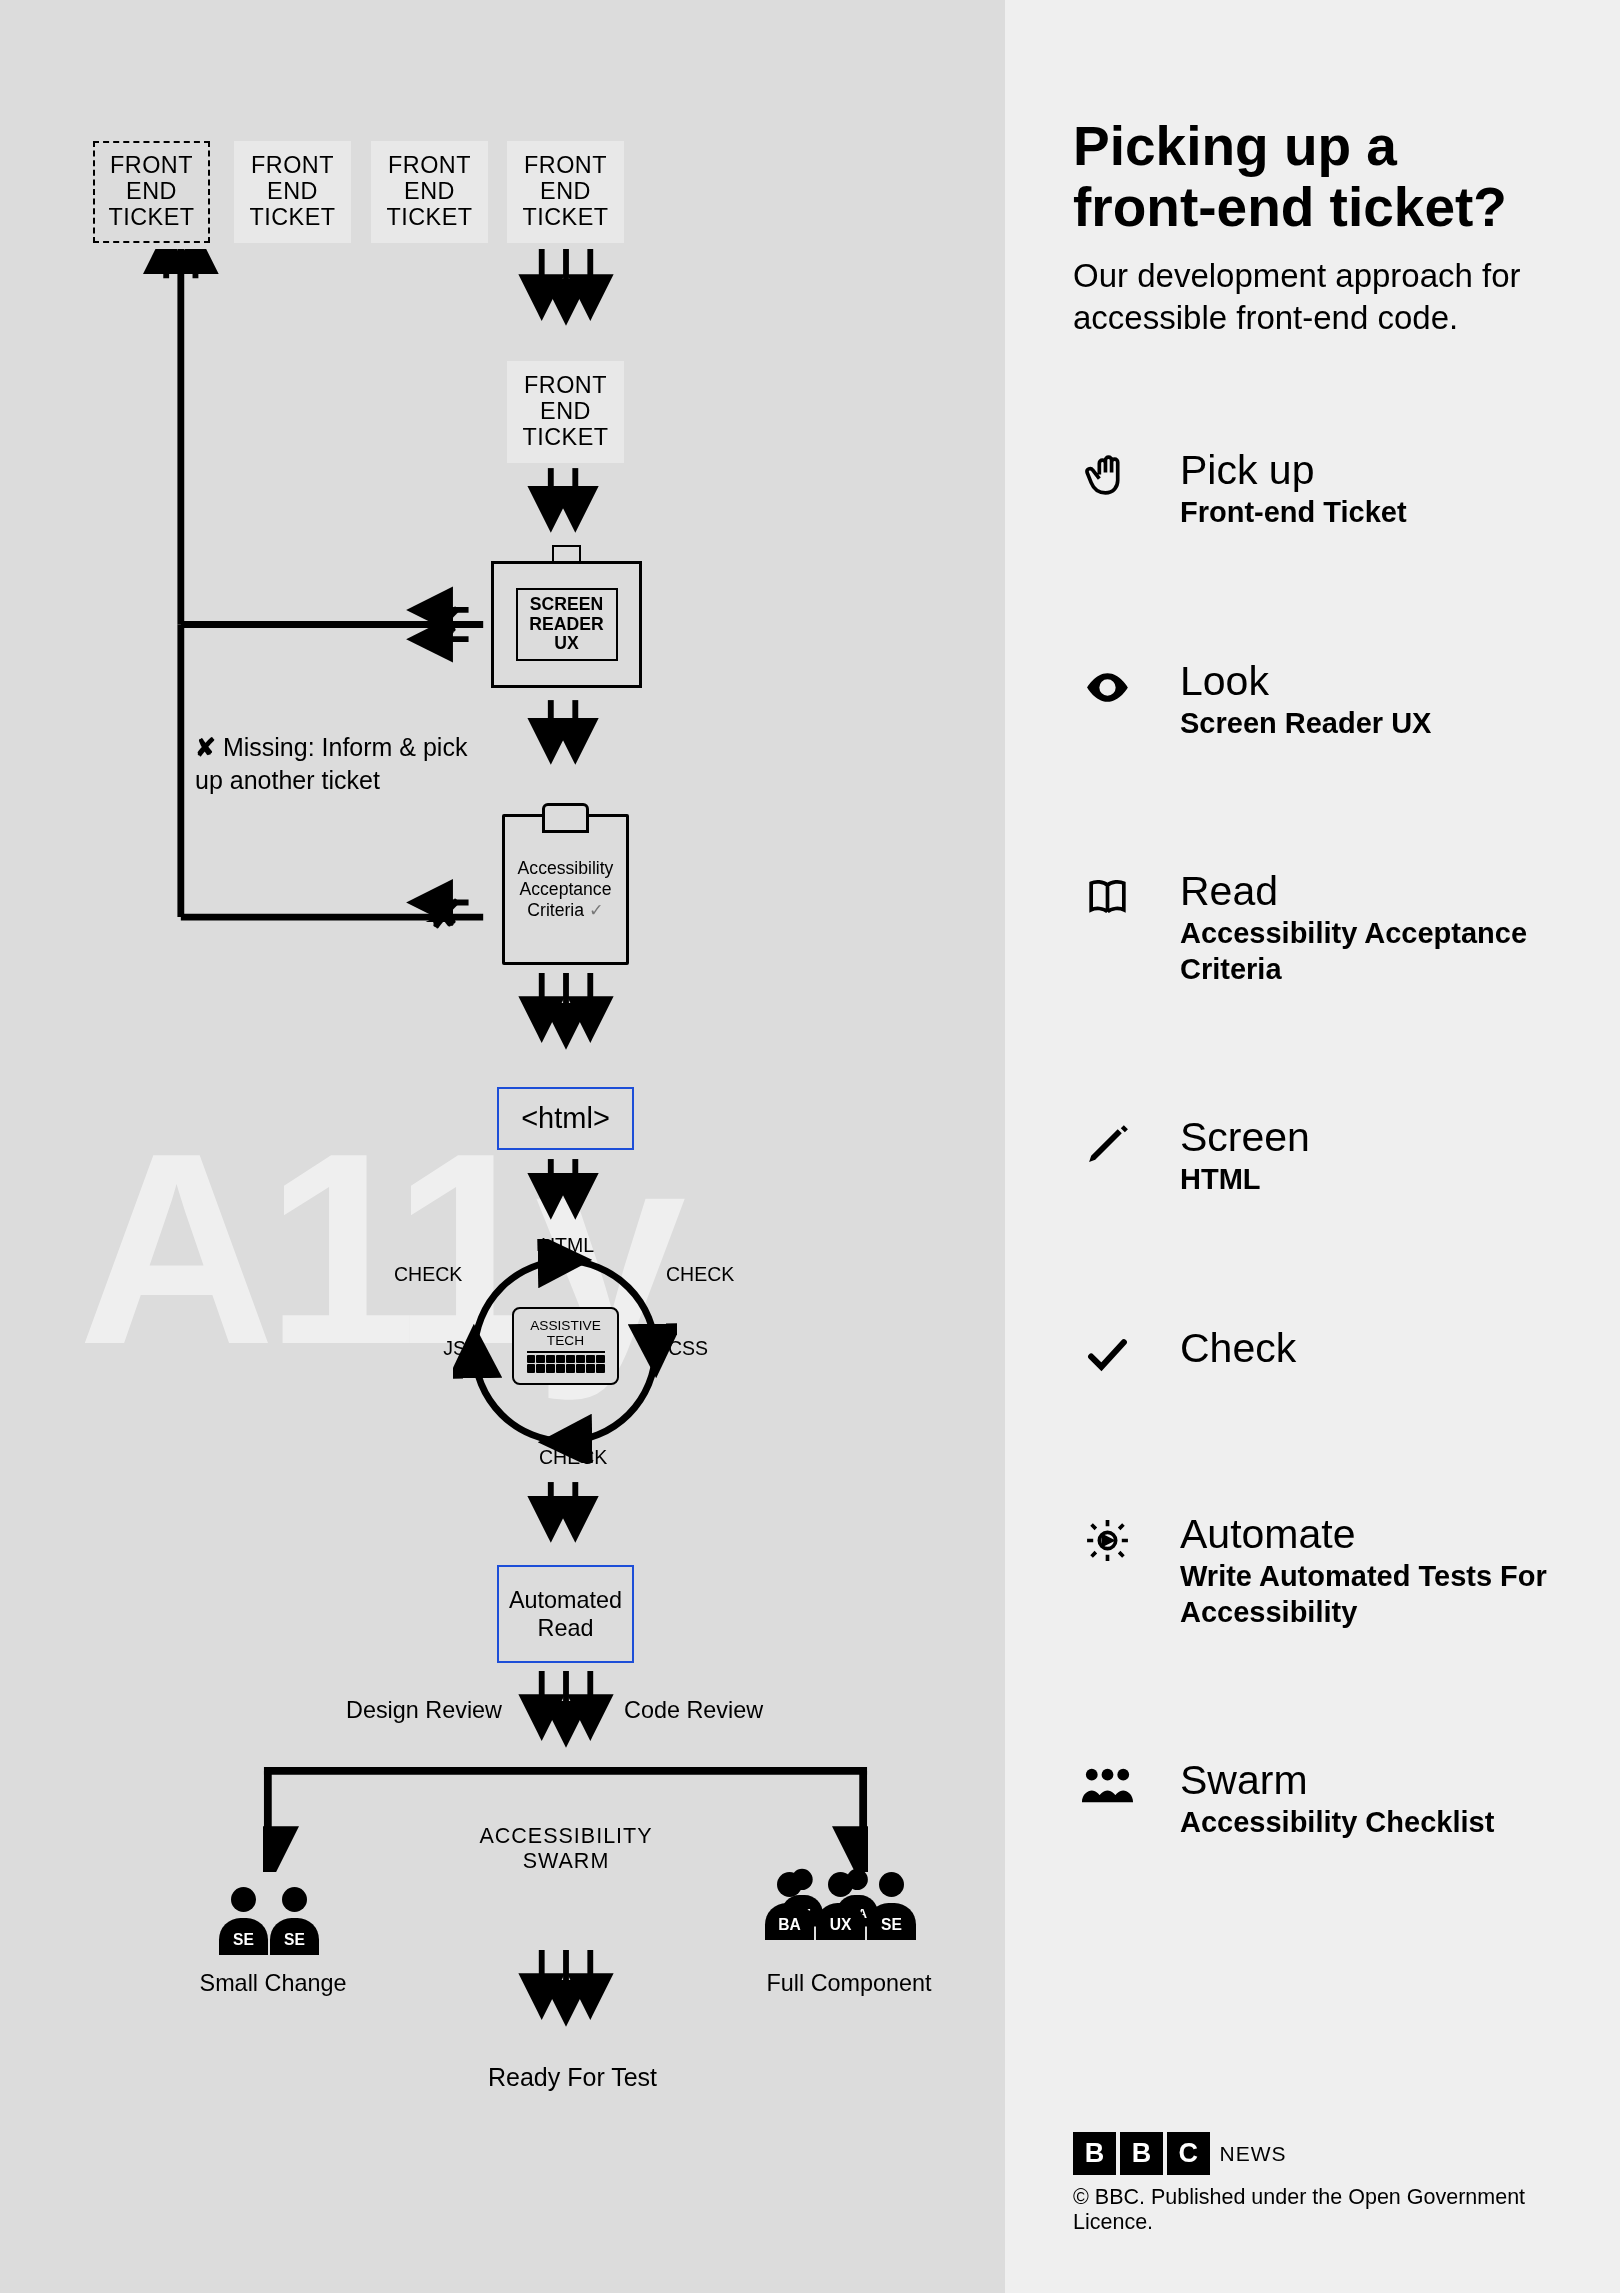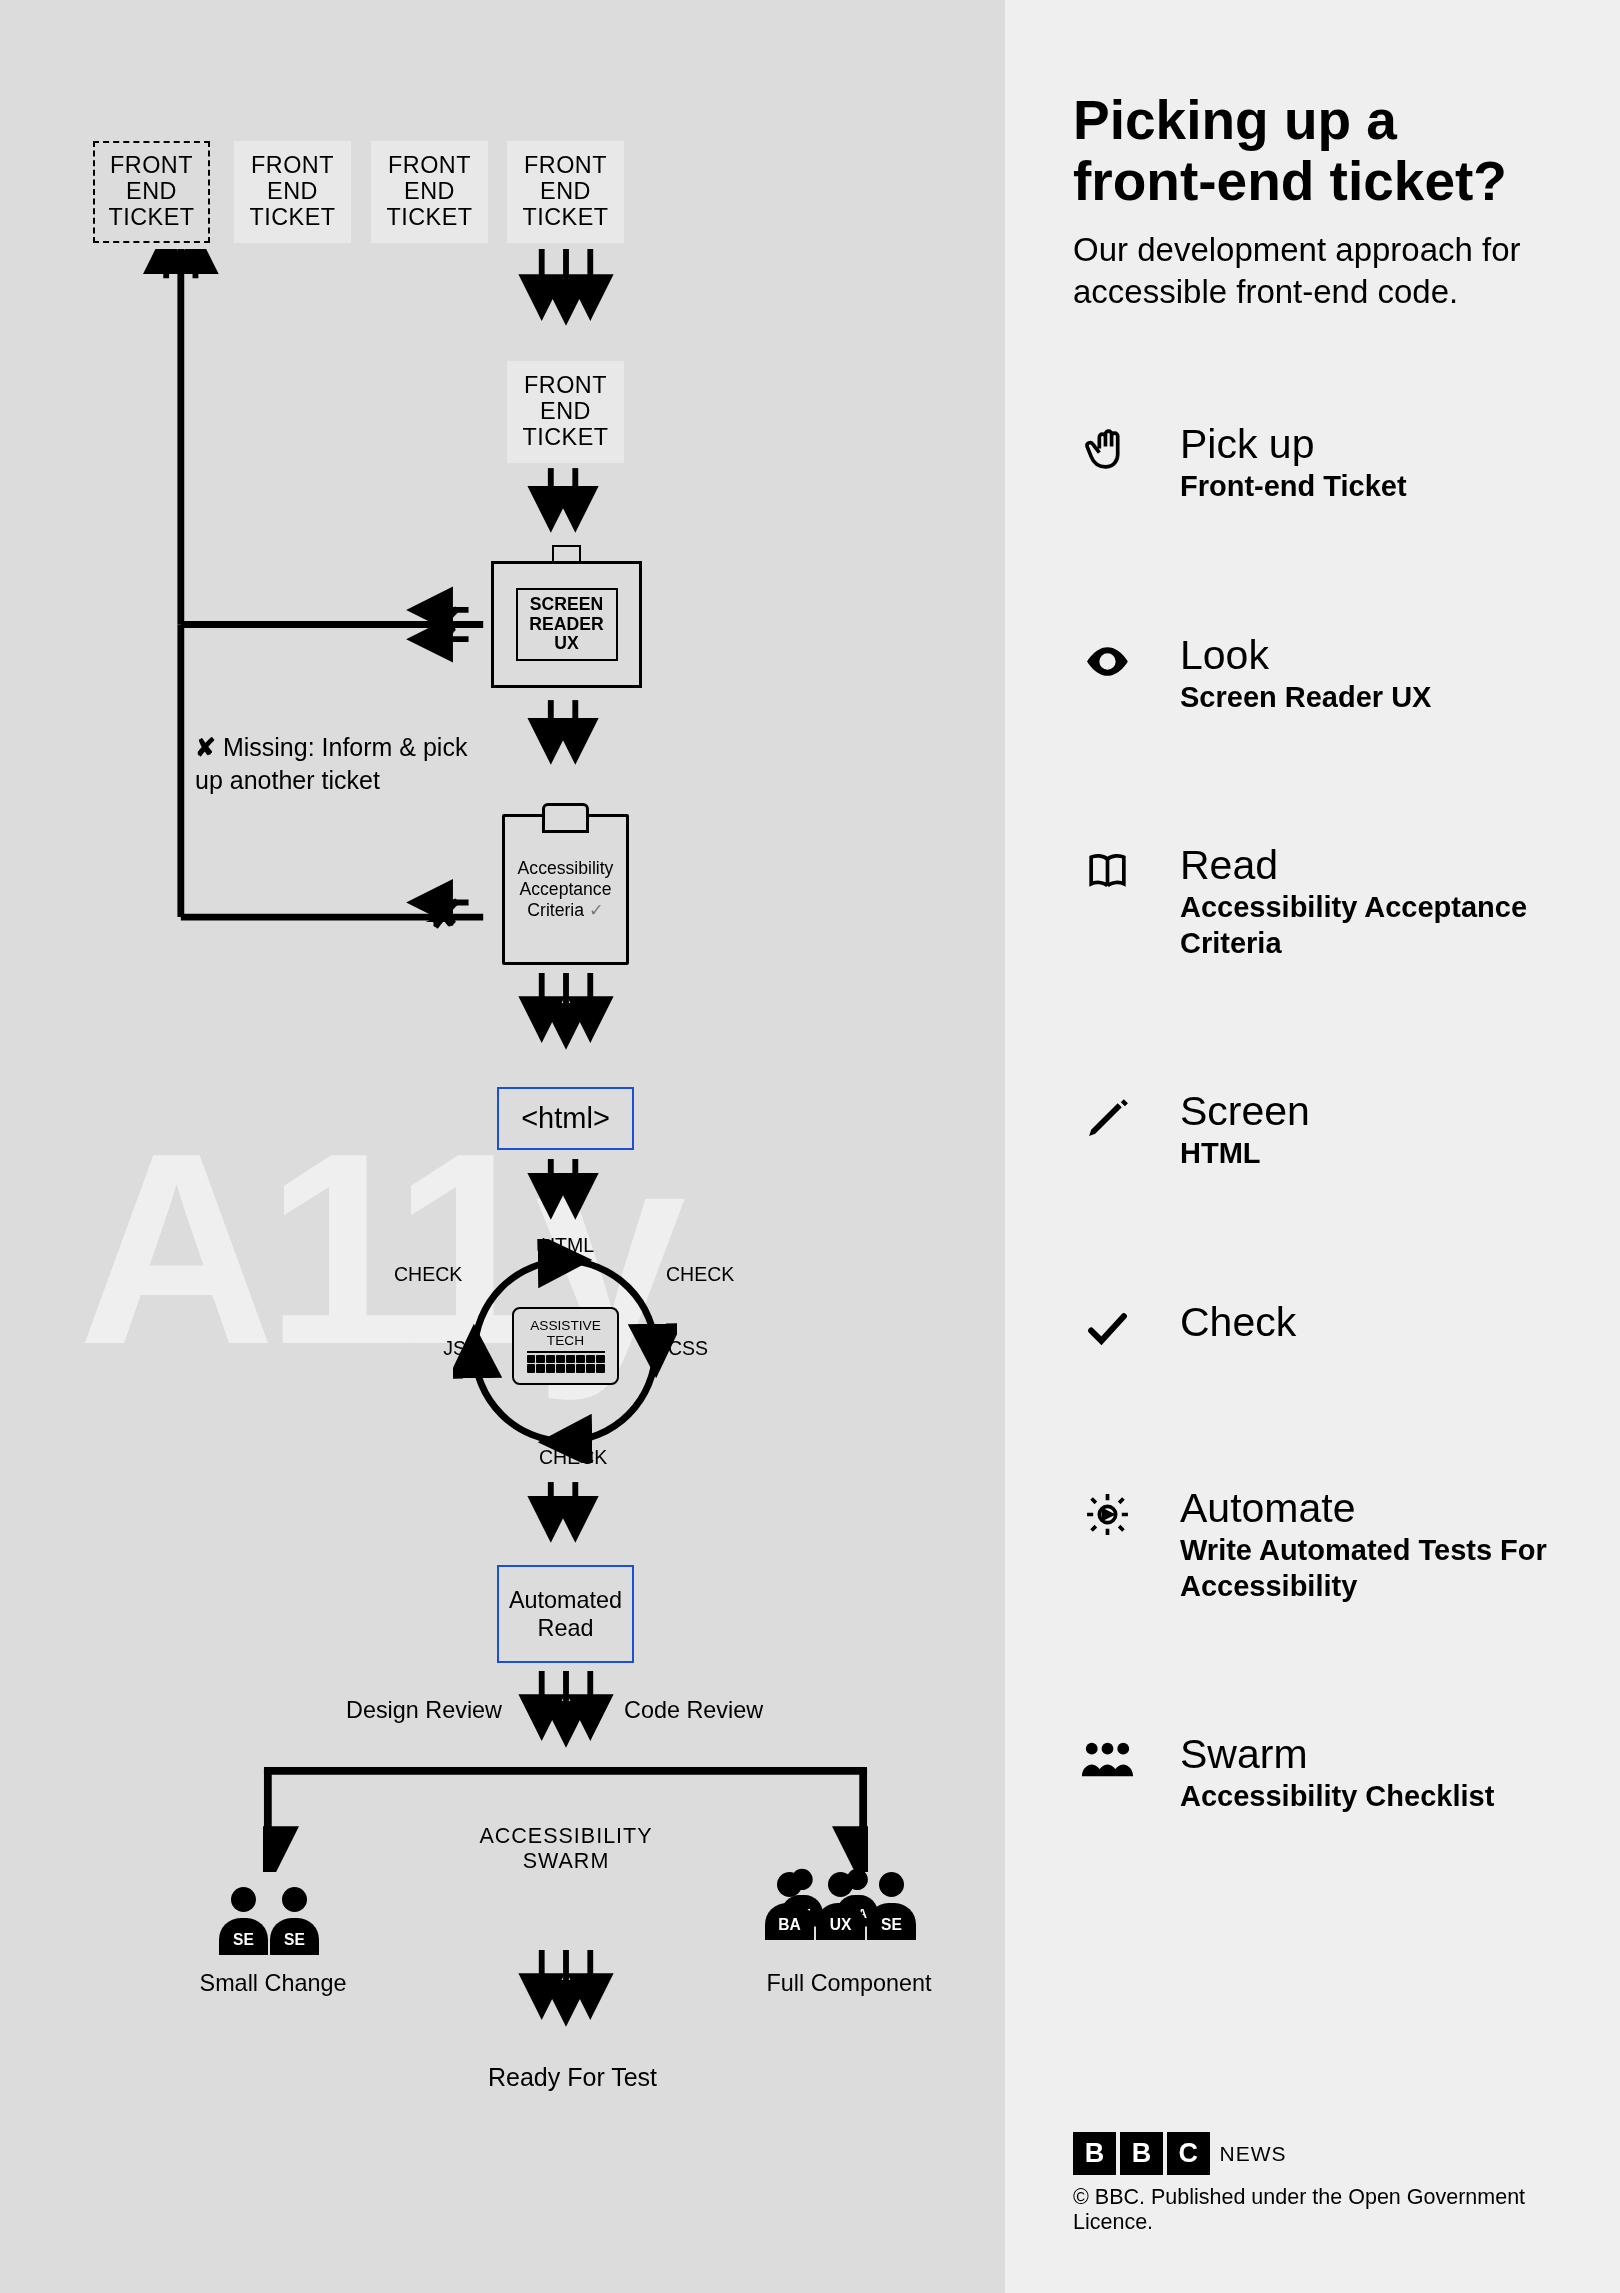--- a/index.html
+++ b/index.html
@@ -11,21 +11,21 @@
   display: flex;
 }
 .left {
   width: 1005px;
   background: #dcdcdc;
   position: relative;
 }
 .right {
   width: 616px;
   background: #efefef;
-  padding: 90px 68px 59px 68px;
+  padding: 116px 68px 59px 68px;
   display: flex;
   flex-direction: column;
 }
 .rtitle { font-size: 55px; font-weight: 700; line-height: 1.1; }
 .rsub { font-size: 33px; font-weight: 300; margin-top: 17.6px; line-height: 1.3; }
 .steps { margin-top: 107px; display: flex; flex-direction: column; gap: 127px; }
 .step { display: flex; align-items: flex-start; gap: 39px; }
 .sicon { width: 68px; height: 59px; flex: none; display:flex; align-items:center; justify-content:center;}
 .sicon svg { width: 59px; height: 49px; }
 .stxt { display: flex; flex-direction: column; }

